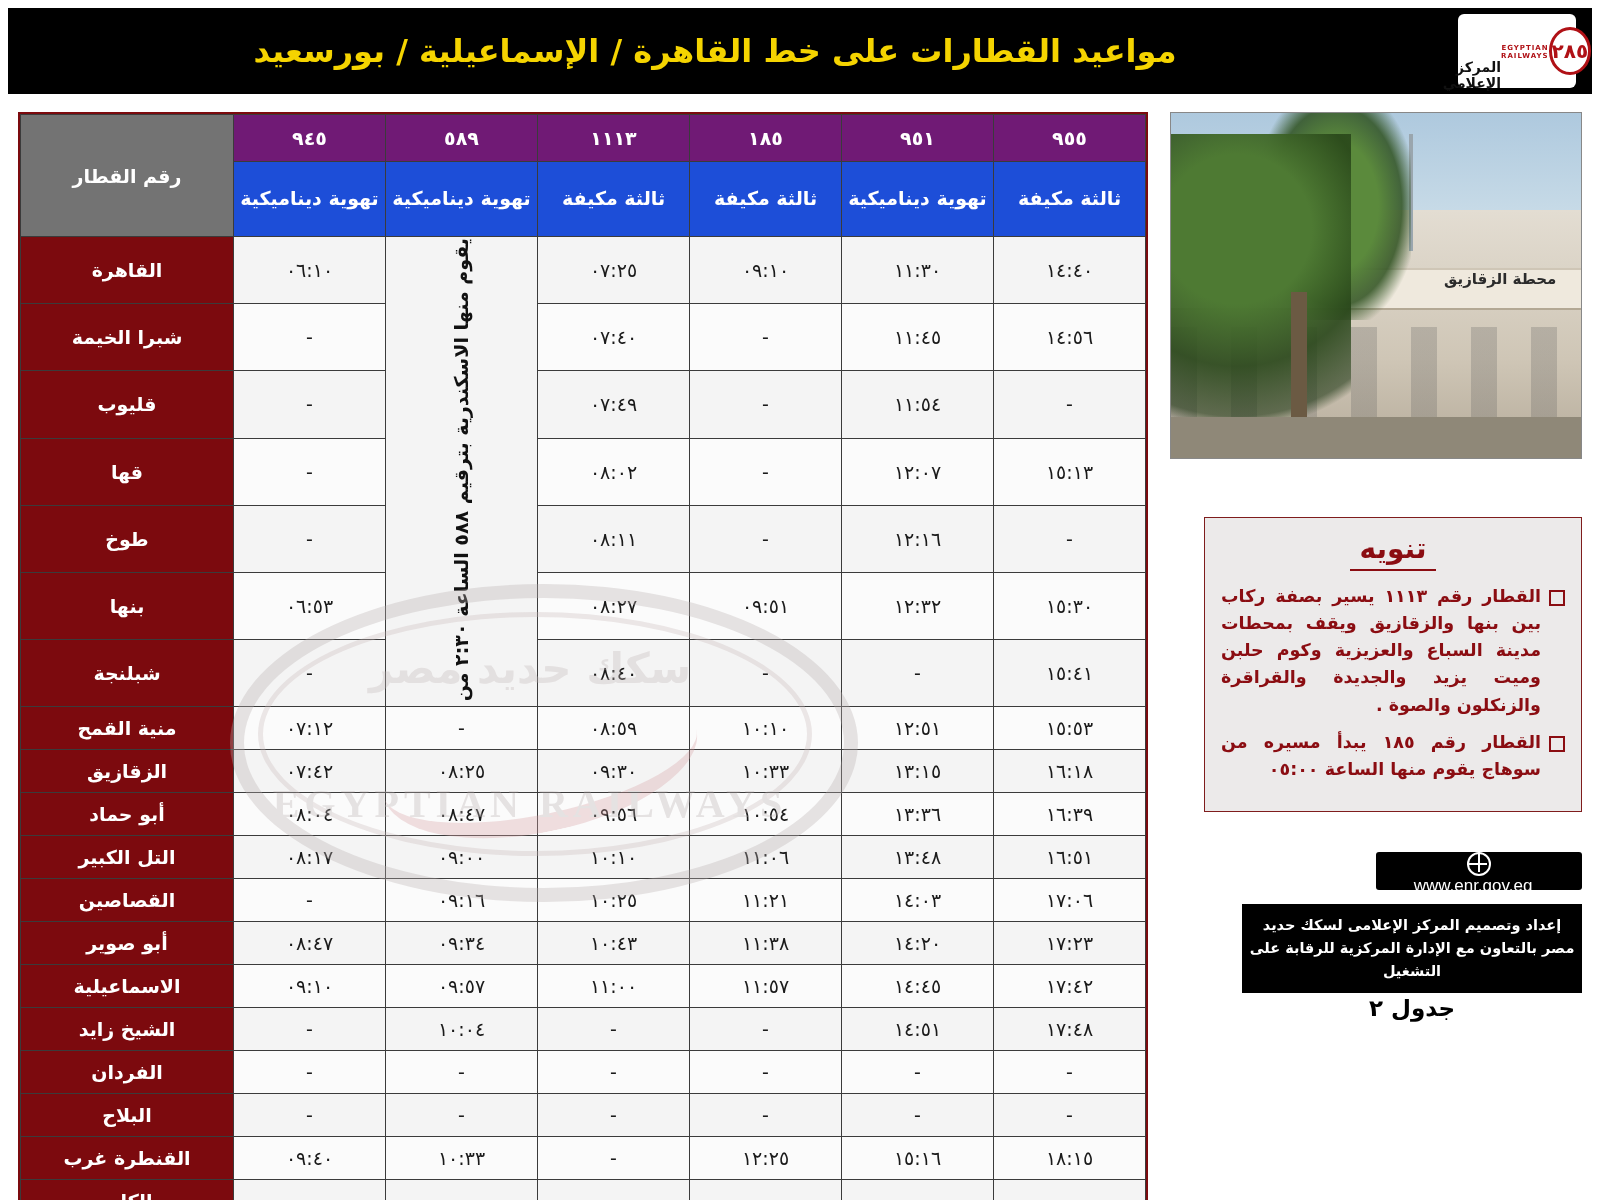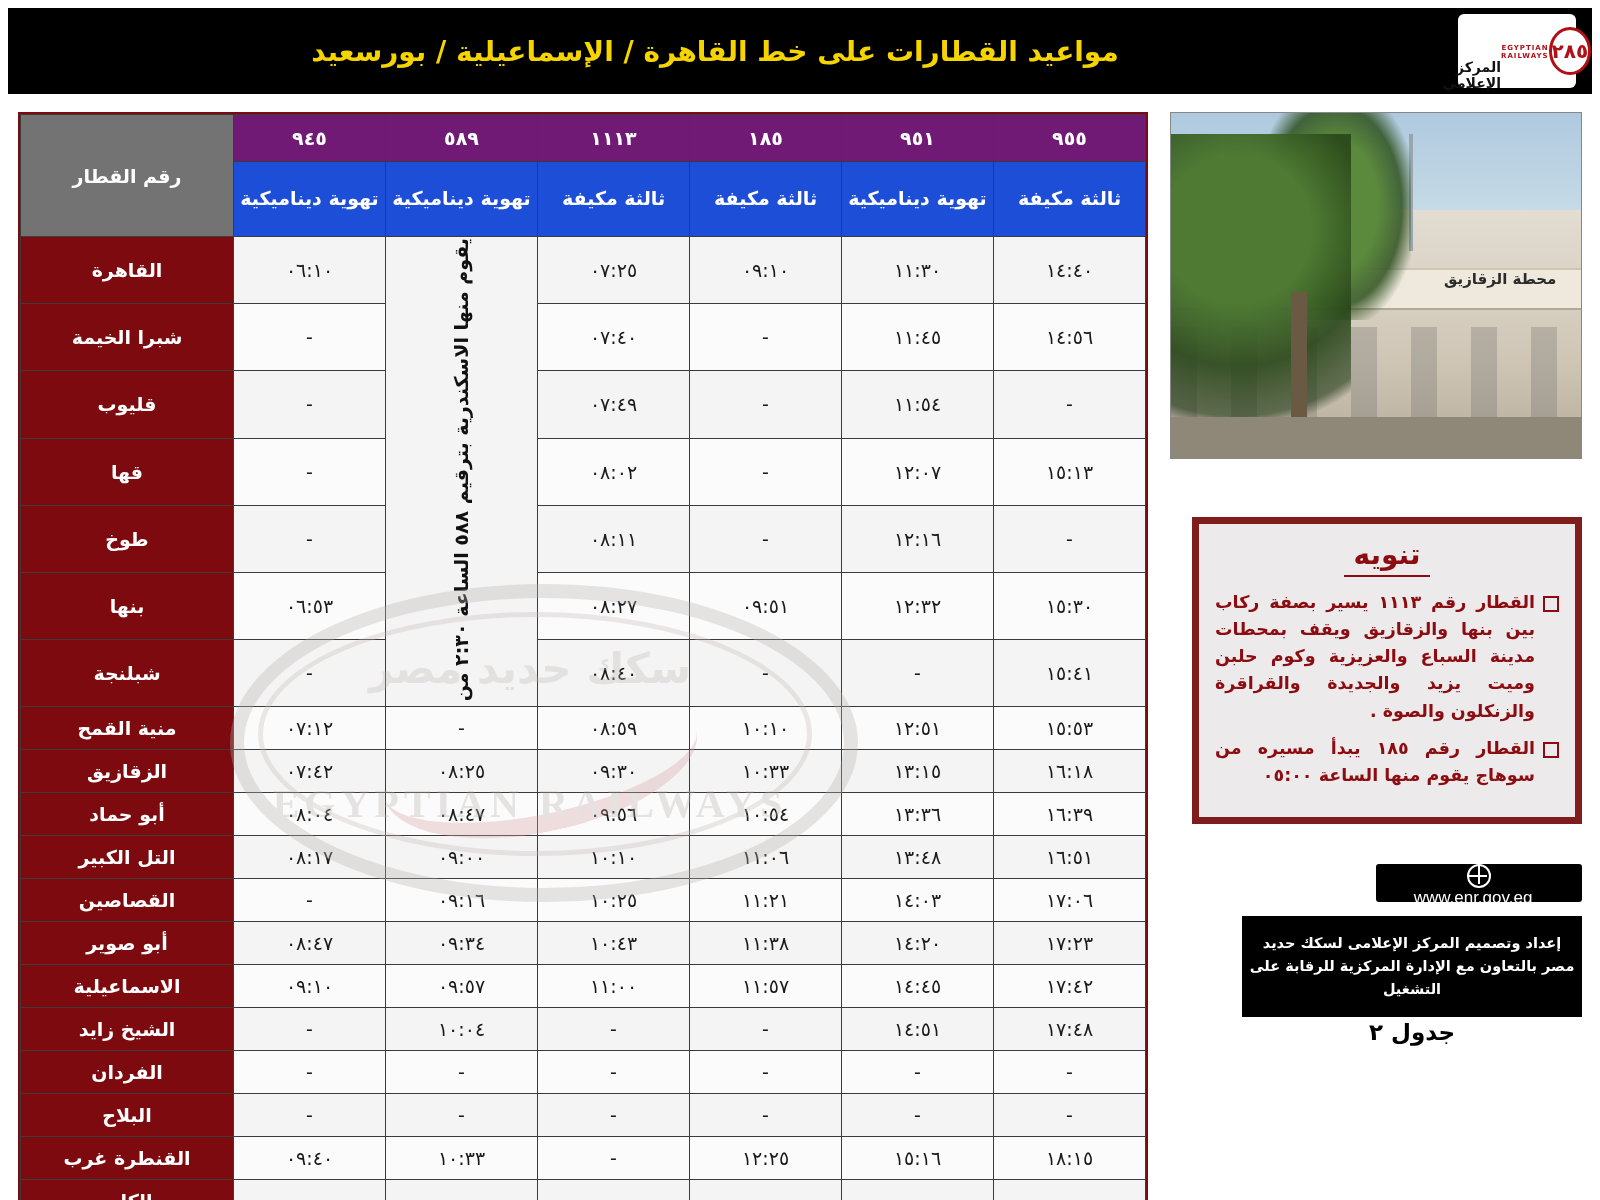--- a/index.html
+++ b/index.html
@@ -23,21 +23,21 @@
     left: 8px;
     height: 86px;
     background: #000000;
     display: flex;
     flex-direction: row;
     align-items: center;
   }
   .header-title {
     flex: 1 1 auto;
     color: #f5d400;
-    font-size: 28px;
+    font-size: 32px;
     font-weight: bold;
     text-align: center;
     letter-spacing: 0px;
     padding-right: 20px;
   }
   .logo-box {
     width: 150px;
     height: 80px;
     display: flex;
     align-items: center;
@@ -138,21 +138,21 @@
   }
   .photo .windows {
     position: absolute; left: 0; bottom: 12%; width: 100%; height: 26%;
     background: repeating-linear-gradient(to right, rgba(90,90,90,0.25) 0 26px, rgba(0,0,0,0) 26px 60px);
   }
 
   .notice {
     margin-top: 58px;
     width: 344px;
     background: #eceaea;
-    border: 7px solid #7f1d1d;
+    border: 1px solid #7f1d1d;
     padding: 14px 16px 18px 16px;
     box-sizing: content-box;
   }
   .notice-title {
     text-align: center;
     color: #8b0d12;
     font-size: 28px;
     font-weight: bold;
     margin-bottom: 4px;
   }
@@ -222,21 +222,21 @@
   }
 
   .credit {
     margin-top: 14px;
     width: 340px;
     background: #000;
     color: #fff;
     font-size: 14.5px;
     font-weight: bold;
     text-align: center;
-    padding: 16px 6px;
+    padding: 10px 6px;
     line-height: 1.6;
     box-sizing: border-box;
   }
   .table-label {
     margin-top: 2px;
     width: 340px;
     text-align: center;
     font-size: 23px;
     font-weight: bold;
     color: #000;

